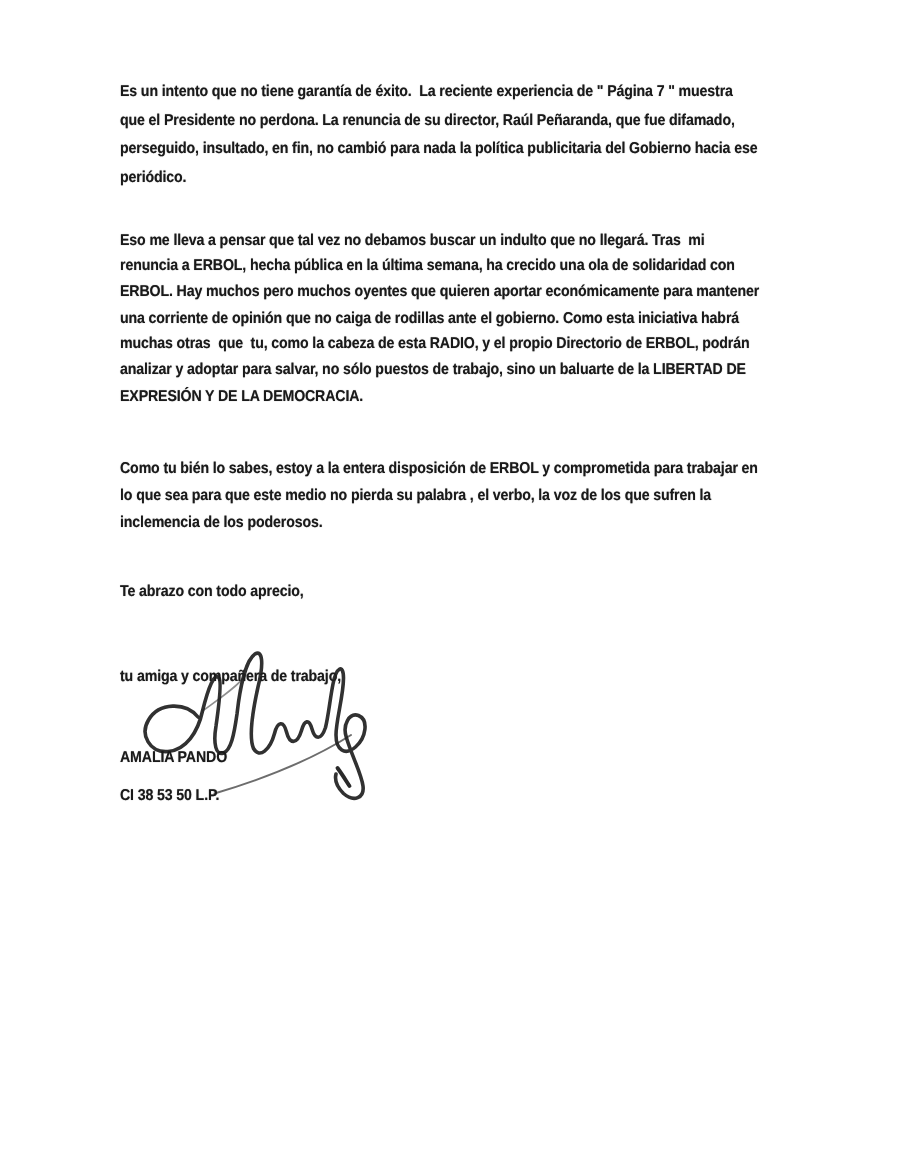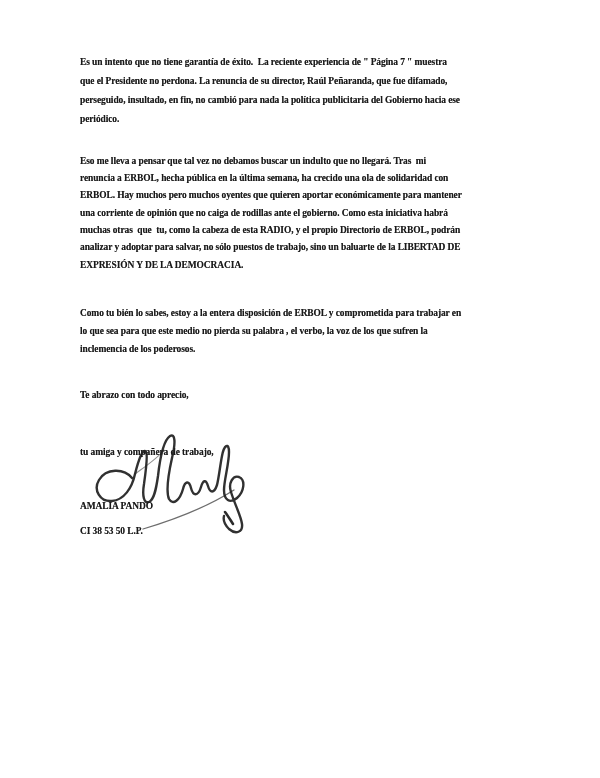--- a/index.html
+++ b/index.html
@@ -1,21 +1,21 @@
 <!DOCTYPE html>
 <html><head>
 <meta charset="utf-8">
 <style>
   html,body{margin:0;padding:0;background:#ffffff;}
   .page{
     position:relative;
     width:600px;height:778px;
     background:#ffffff;
     overflow:hidden;
-    font-family:Liberation Serif, serif;
+    font-family:Liberation Sans, sans-serif;
   }
   .ln{
     position:absolute;
     left:80px;
     font-size:10.5px;
     font-weight:700;
     line-height:13px;
     color:#1a1a1a;
     letter-spacing:-0.1px;
     white-space:pre;

